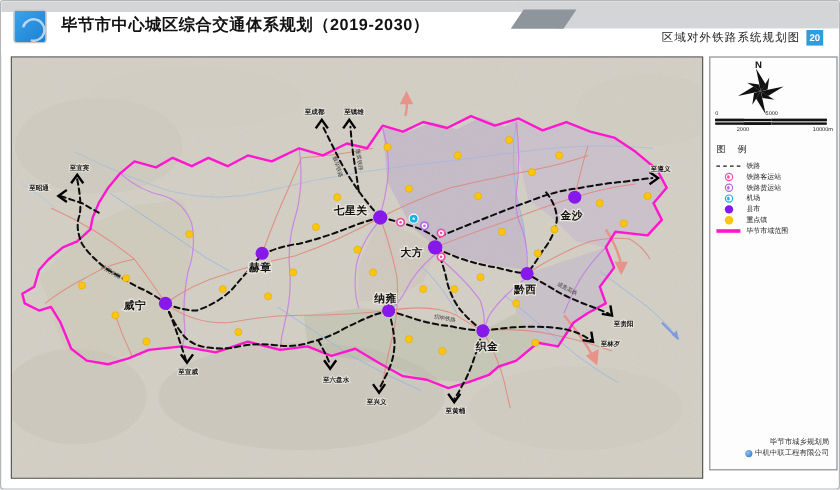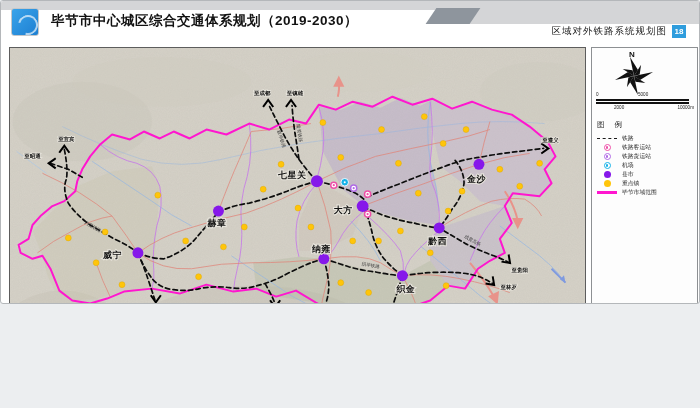--- a/index.html
+++ b/index.html
@@ -1,18 +1,18 @@
 <!DOCTYPE html>
 <html><head>
 <meta charset="utf-8">
 <style>
   html,body{margin:0;padding:0;background:#eceef0;}
   *{box-sizing:border-box;}
   body{font-family:"Liberation Sans",sans-serif;}
-  .page{position:relative;width:700px;height:304px;background:#ffffff;border:1px solid #b4b7ba;border-radius:3px;overflow:hidden;}
+  .page{position:relative;width:700px;height:408px;background:#ffffff;border:1px solid #b4b7ba;border-radius:3px;overflow:hidden;}
 
   
   .hdr{position:absolute;left:0;top:0;width:700px;height:44px;background:#fff;}
   .hdr-strip{position:absolute;left:0;top:0;width:700px;height:9px;background:#d4d5d7;}
   .hdr-wave{position:absolute;left:428px;top:0;width:272px;height:23px;background:#d4d5d7;
             clip-path:polygon(0 0,100% 0,100% 100%,34px 100%,6px 38%);}
   .hdr-accent{position:absolute;left:430px;top:7px;width:44px;height:16px;background:#8e959d;transform:skewX(-34deg);}
   .logo{position:absolute;left:10px;top:7px;width:28px;height:28px;background:linear-gradient(135deg,#3aa4ea,#1d7fd2);
         border:1px solid #c4c7ca;border-radius:3px;overflow:hidden;}
   .logo::after{content:"";position:absolute;left:6px;top:6px;width:16px;height:16px;border:2px solid rgba(255,255,255,.65);
@@ -56,21 +56,21 @@
 <div class="page">
 
   <div class="hdr">
     <div class="hdr-strip"></div>
     <div class="hdr-wave"></div>
     <div class="hdr-accent"></div>
     <div class="logo"></div>
     <div class="title">毕节市中心城区综合交通体系规划（2019-2030）</div>
     <div class="subtitle-row">
       <span class="subtitle">区域对外铁路系统规划图</span>
-      <span class="sheet-no">18</span>
+      <span class="sheet-no">20</span>
     </div>
   </div>
 
   <div class="map-panel">
     <svg width="575" height="350" viewBox="8 46 577 352">
       <defs>
         <filter id="grain" x="0" y="0" width="100%" height="100%">
           <feTurbulence type="fractalNoise" baseFrequency="0.9" numOctaves="2" result="n"></feTurbulence>
           <feColorMatrix in="n" type="matrix" values="0 0 0 0 0.42  0 0 0 0 0.41  0 0 0 0 0.37  0 0 0 0.5 0"></feColorMatrix>
         </filter>

